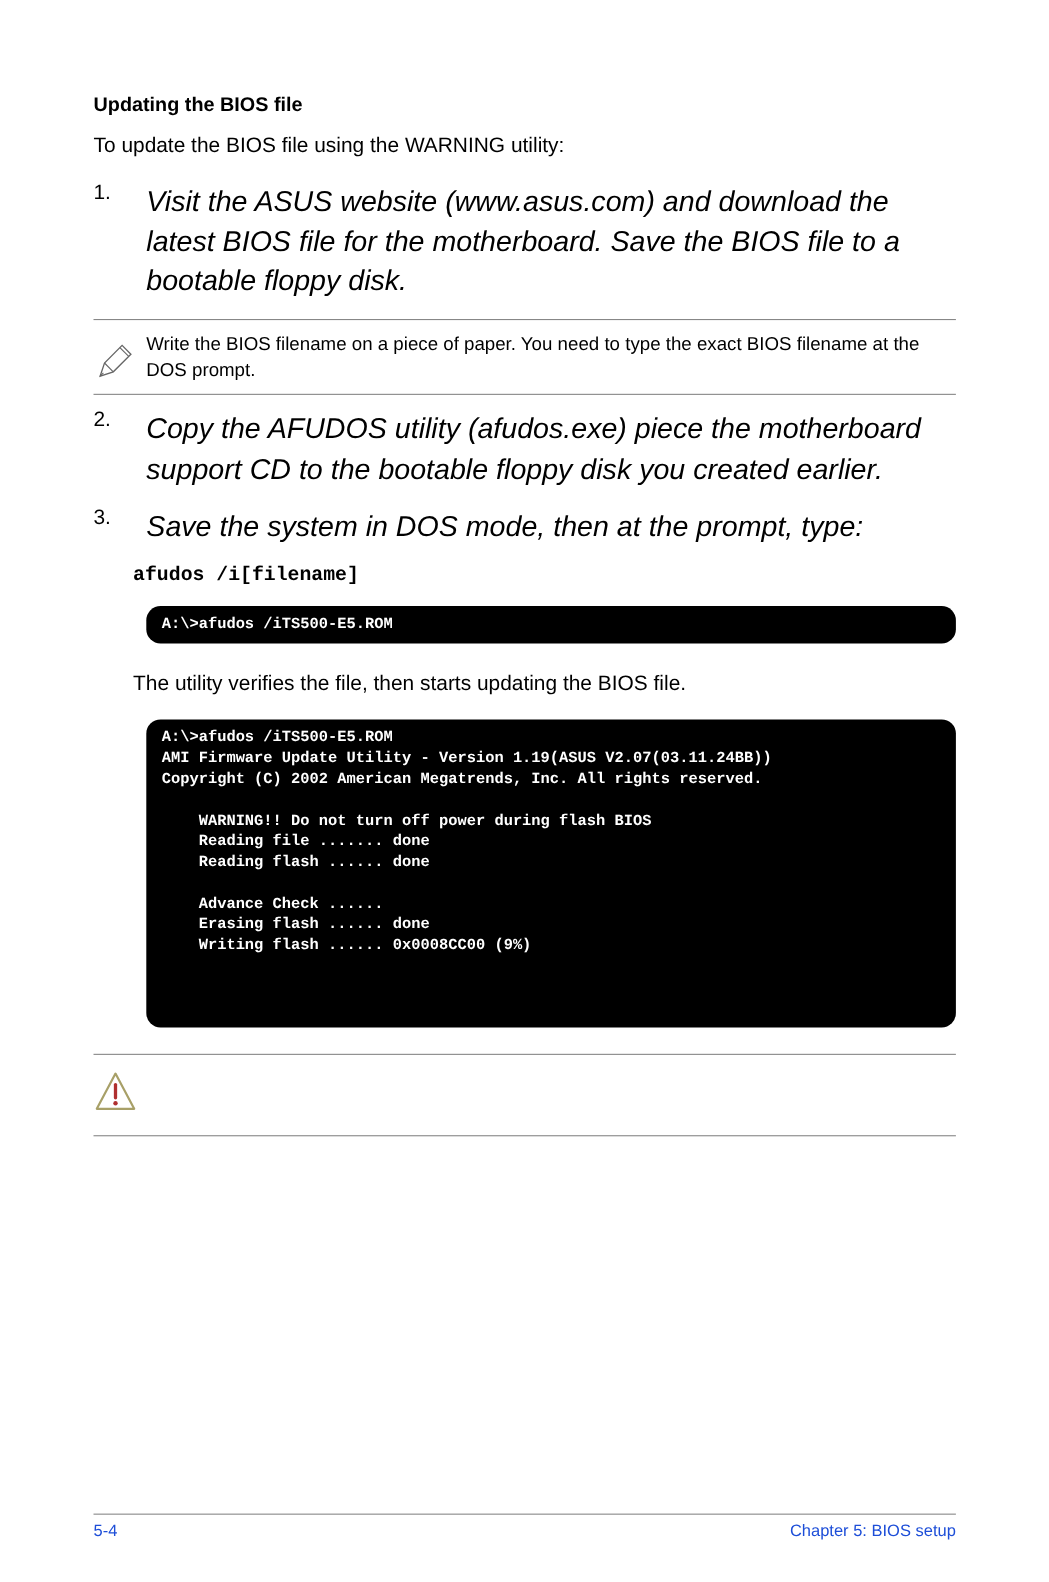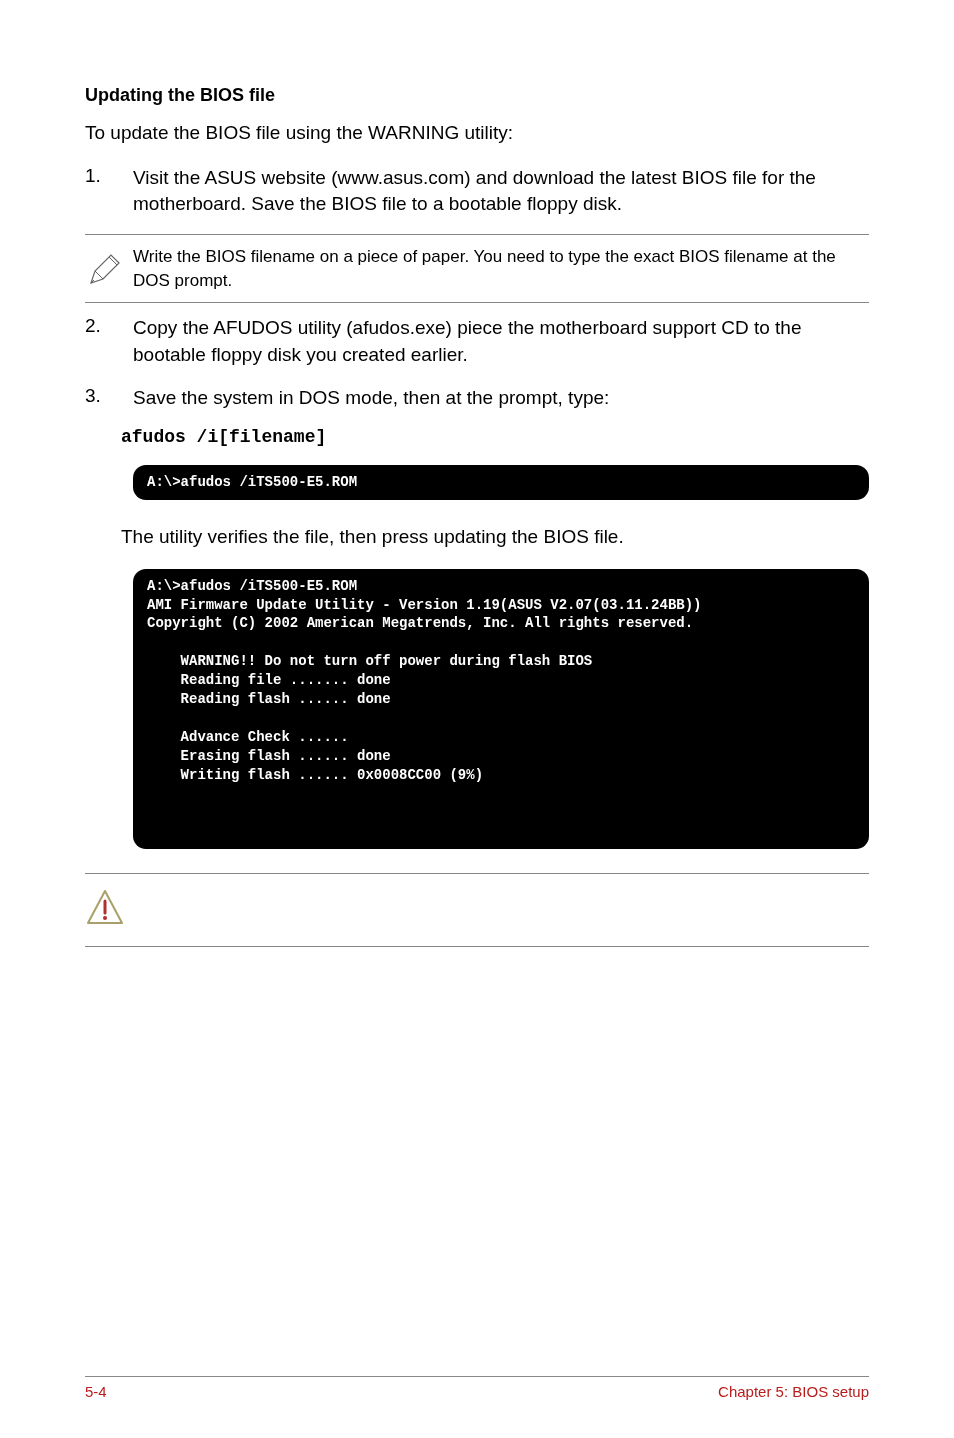--- a/index.html
+++ b/index.html
@@ -28,26 +28,27 @@
   .numbered-item {
     display: flex;
     margin-bottom: 16px;
   }
   .num {
     width: 48px;
     flex-shrink: 0;
     font-size: 19px;
   }
   .item-text {
-    font-size: 19px;
+    font-size: 26px;
     line-height: 1.4;
+    font-style: italic;
   }
   .note-row {
     display: flex;
-    align-items: center;
+    align-items: flex-end;
     border-top: 1px solid #878787;
     border-bottom: 1px solid #878787;
     padding: 10px 0;
     margin: 4px 0 12px 0;
   }
   .note-icon {
     width: 48px;
     flex-shrink: 0;
     display: flex;
     align-items: center;
@@ -87,21 +88,21 @@
   .footer {
     position: absolute;
     bottom: 38px;
     left: 85px;
     right: 85px;
     display: flex;
     justify-content: space-between;
     border-top: 1px solid #888;
     padding-top: 6px;
     font-size: 15px;
-    color: #b91c1c;
+    color: #1d4ed8;
   }
   .warn-row {
     display: flex;
     align-items: center;
     border-top: 1px solid #878787;
     border-bottom: 1px solid #878787;
     padding: 14px 0;
     margin-top: 8px;
   }
   .warn-icon {
@@ -147,21 +148,21 @@
   <div class="item-text">Save the system in DOS mode, then at the prompt, type:</div>
 </div>
 
 <div class="indented-block">
   <div class="code-line">afudos /i[filename]</div>
 </div>
 
 <div class="terminal">A:\&gt;afudos /iTS500-E5.ROM</div>
 
 <div class="indented-block">
-  <div class="body-text" style="margin-bottom:0">The utility verifies the file, then press updating the BIOS file.</div>
+  <div class="body-text" style="margin-bottom:0">The utility verifies the file, then starts updating the BIOS file.</div>
 </div>
 
 <div class="terminal tall">A:\&gt;afudos /iTS500-E5.ROM
 AMI Firmware Update Utility - Version 1.19(ASUS V2.07(03.11.24BB))
 Copyright (C) 2002 American Megatrends, Inc. All rights reserved.
 
     WARNING!! Do not turn off power during flash BIOS
     Reading file ....... done
     Reading flash ...... done
 

